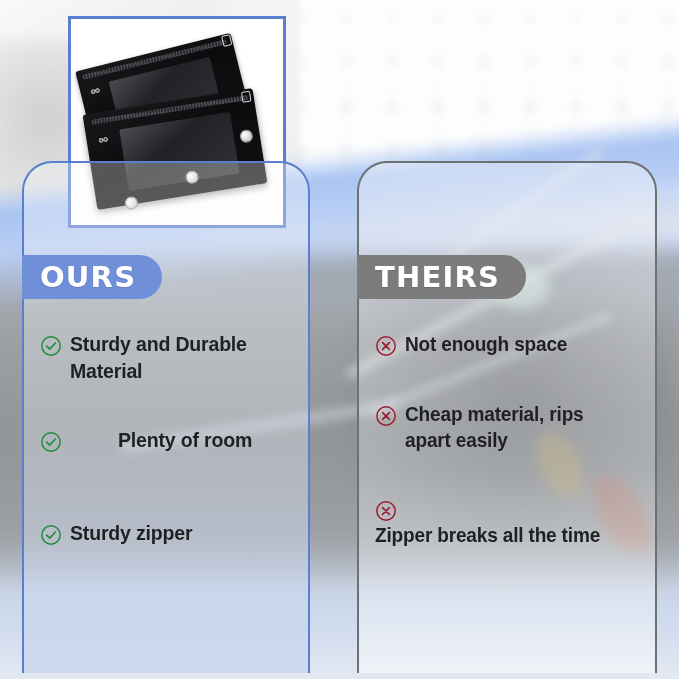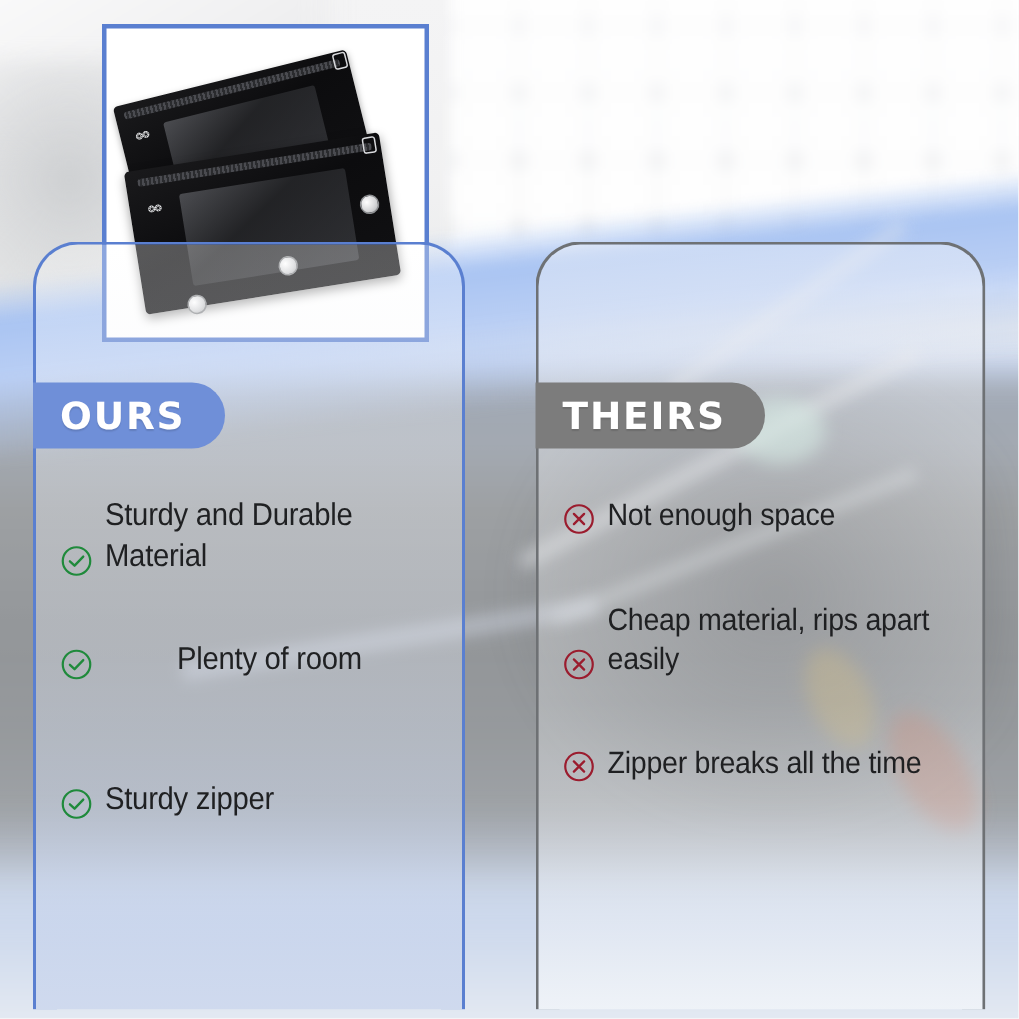--- a/index.html
+++ b/index.html
@@ -225,35 +225,36 @@
   }
   #badge-theirs {
     left: -2px;
     background: #7c7c7c;
     border-radius: 0 22px 22px 0;
   }
   .badge-text {
     color: #ffffff;
     font-family: "DejaVu Sans", sans-serif;
     font-weight: bold;
-    font-size: 25px;
+    font-size: 29px;
     letter-spacing: 1.2px;
     text-shadow: 0 1px 1px rgba(0,0,0,0.12);
   }
 
   .feature-list {
     position: absolute;
     top: 168px;
     left: 16px;
     right: 10px;
   }
   .feature {
     display: flex;
-    align-items: flex-end;
+    align-items: flex-start;
     margin-bottom: 42px;
+    font-weight: bold;
   }
   .feature .icon-wrap {
     flex: 0 0 auto;
     width: 22px; height: 22px;
     margin-top: 4px;
     margin-right: 8px;
   }
   .feature .label {
     font-family: "Liberation Sans", sans-serif;
     font-size: 21px;
@@ -363,21 +364,21 @@
       <div class="feature">
         <span class="icon-wrap">
           <svg viewBox="0 0 24 24" width="22" height="22">
             <circle cx="12" cy="12" r="10" fill="none" stroke="#9b1c2e" stroke-width="1.6"></circle>
             <path d="M8.3 8.3 L15.7 15.7 M15.7 8.3 L8.3 15.7" fill="none" stroke="#9b1c2e" stroke-width="1.7" stroke-linecap="round"></path>
           </svg>
         </span>
         <span class="label">Cheap material, rips apart easily</span>
       </div>
 
-      <div class="feature" style="margin-bottom:0;">
+      <div class="feature" style="margin-bottom:0;flex-direction:column;">
         <span class="icon-wrap">
           <svg viewBox="0 0 24 24" width="22" height="22">
             <circle cx="12" cy="12" r="10" fill="none" stroke="#9b1c2e" stroke-width="1.6"></circle>
             <path d="M8.3 8.3 L15.7 15.7 M15.7 8.3 L8.3 15.7" fill="none" stroke="#9b1c2e" stroke-width="1.7" stroke-linecap="round"></path>
           </svg>
         </span>
         <span class="label">Zipper breaks all the time</span>
       </div>
 
     </div>

